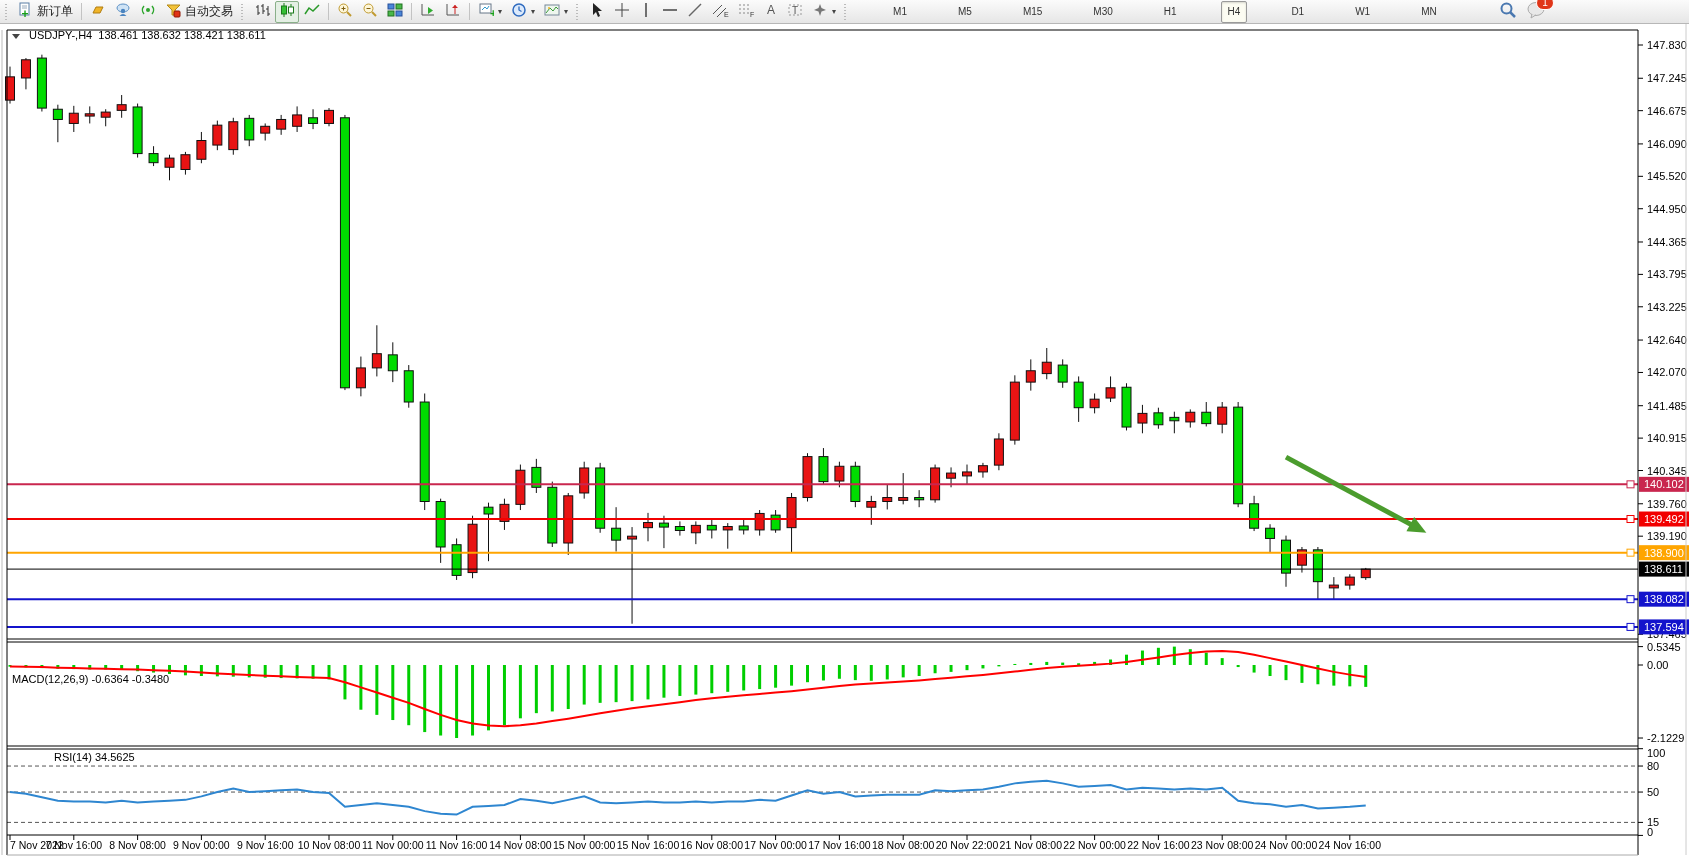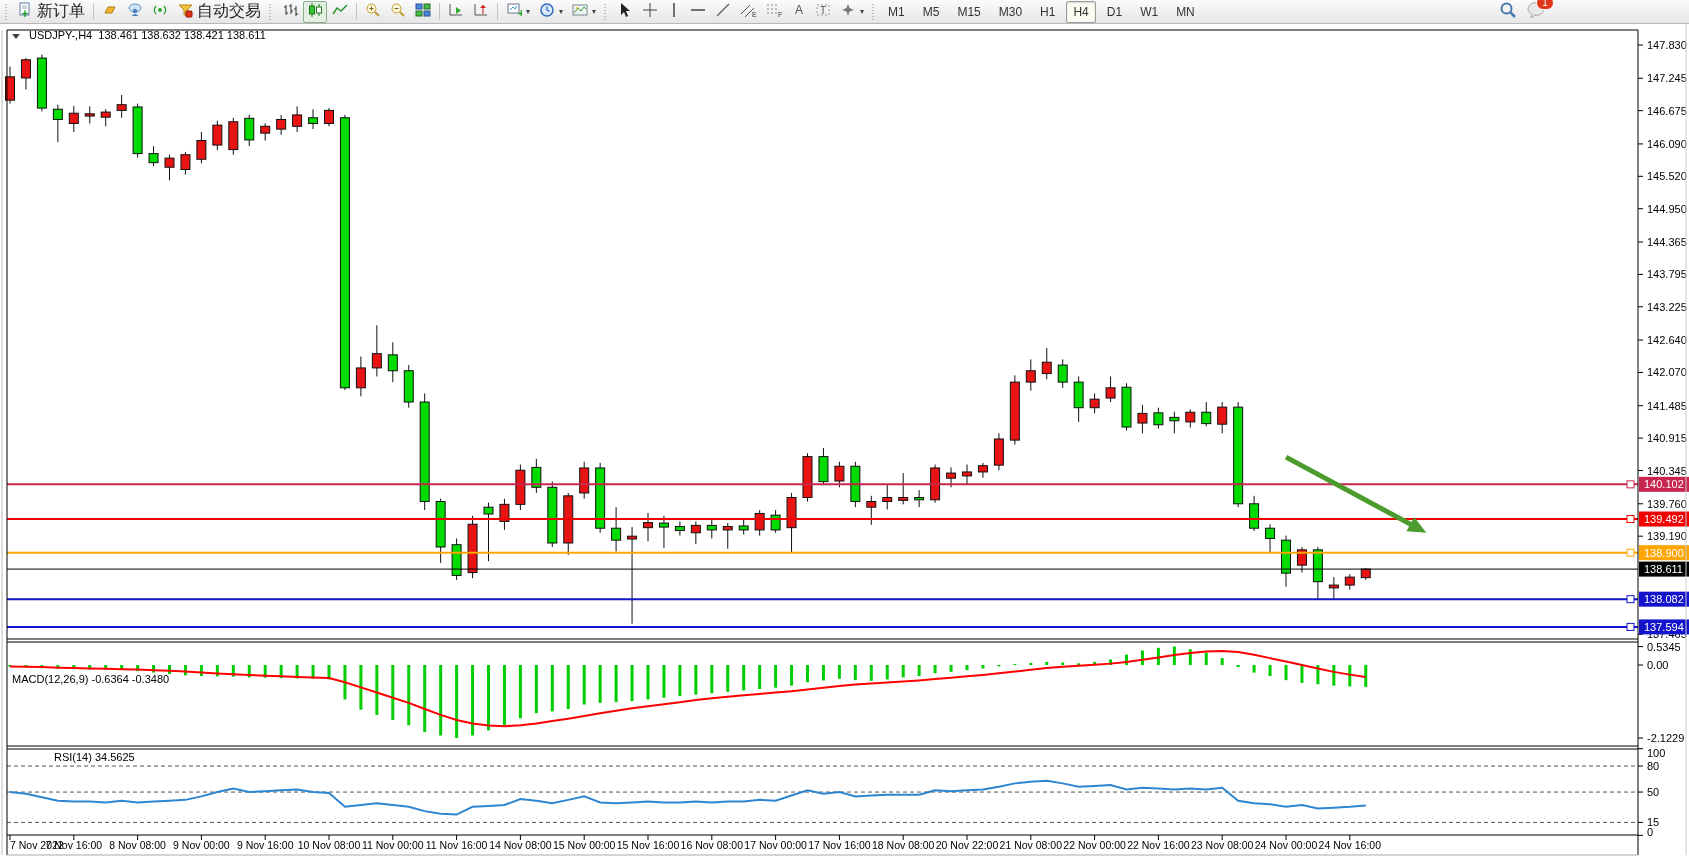--- a/index.html
+++ b/index.html
@@ -2,24 +2,24 @@
 <html><head>
 <meta charset="utf-8">
 <style>
   html,body{margin:0;padding:0;background:#e9e9e9;font-family:"Liberation Sans",sans-serif;}
   .app{position:relative;width:1689px;height:860px;background:#fff;overflow:hidden;}
   
   .toolbar{position:absolute;left:0;top:0;width:1689px;height:24px;
     background:linear-gradient(#fbfbfb,#e6e6e6);border-bottom:1px solid #b7b7b7;
     display:flex;align-items:center;gap:1px;padding:0 2px;box-sizing:border-box;z-index:5;}
   .tbtn{display:flex;align-items:center;gap:3px;height:20px;padding:0 3px;border:1px solid transparent;border-radius:2px;}
-  .tbtn .lbl{font-size:16px;color:#222;white-space:nowrap;}
+  .tbtn .lbl{font-size:12px;color:#222;white-space:nowrap;}
   .grip{width:5px;height:16px;margin:0 3px;background:repeating-linear-gradient(#bbb 0 1px,transparent 1px 3px);background-size:2px 100%;background-repeat:repeat-y;}
   .sep{width:1px;height:17px;background:#c3c3c3;margin:0 3px;}
-  .tf{font-size:12px;color:#333;padding:2px 6px;height:16px;line-height:16px;border:1px solid transparent;border-radius:2px;}
+  .tf{font-size:10px;color:#333;padding:2px 6px;height:16px;line-height:16px;border:1px solid transparent;border-radius:2px;margin-left:33px;}
   .tf.active{background:#fcfcf2;border:1px solid #9a9a9a;box-shadow:inset 0 1px 2px rgba(0,0,0,.15);}
   .right-tools{margin-left:auto;display:flex;align-items:center;gap:10px;margin-right:140px;}
   .chat{position:relative;}
   .badge{position:absolute;top:-5px;right:-7px;background:#e03518;color:#fff;border-radius:8px;
     font-size:10px;line-height:12px;min-width:12px;text-align:center;padding:0 2px;border:1px solid #fff;}
   .carat{font-size:8px;color:#444;margin-left:1px;}
   
   .overlay{position:absolute;font-size:11px;color:#000;z-index:3;white-space:nowrap;}
   #chart-svg{position:absolute;left:0;top:0;z-index:1;}
   .collapse{display:inline-block;width:0;height:0;border-left:4px solid transparent;border-right:4px solid transparent;border-top:5px solid #444;margin-right:6px;vertical-align:middle;}

